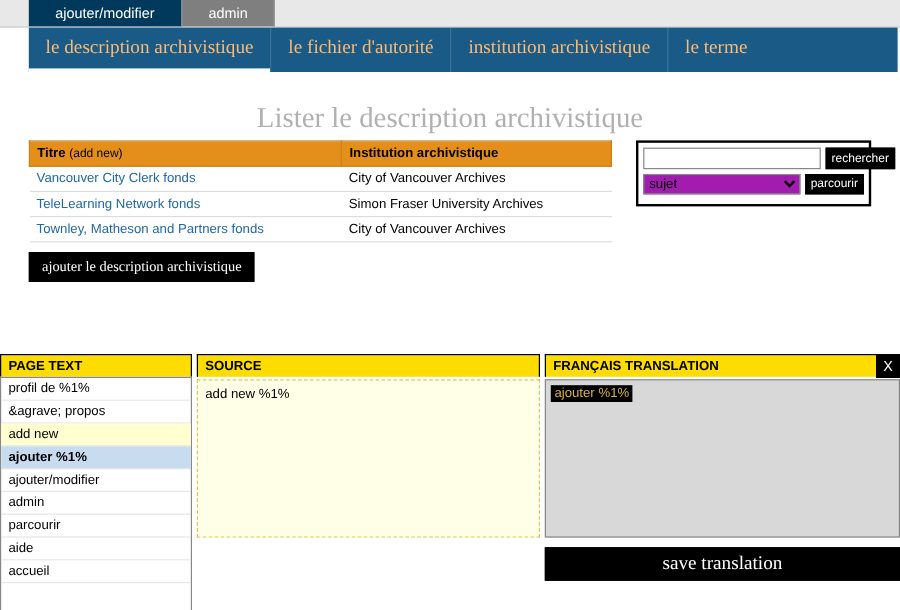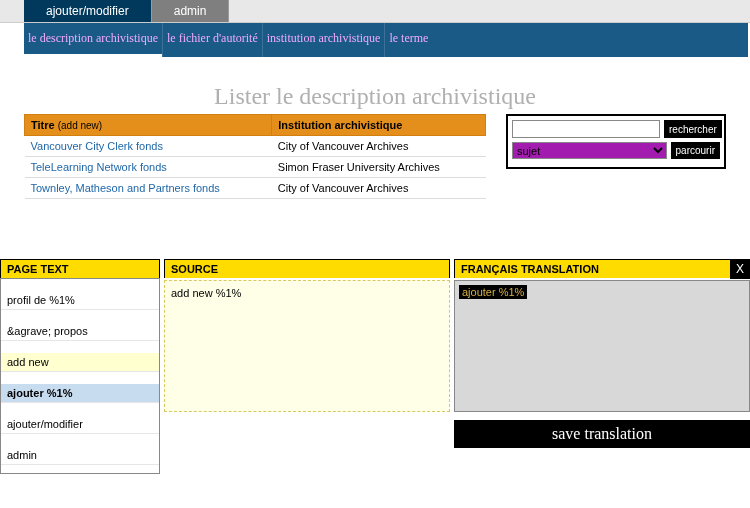--- a/index.html
+++ b/index.html
@@ -3,52 +3,52 @@
 <meta charset="utf-8">
 <style>
   * { box-sizing: border-box; margin: 0; padding: 0; }
   body { font-family: Verdana, Arial, sans-serif; font-size: 11px; color: #000; background: #fff; width: 750px; }
 
   
   .topbar { display: flex; background: #e8e8e8; border-bottom: 1px solid #ccc; padding-left: 24px; }
   .toptab { padding: 4px 22px; font-size: 12px; color: #fff; background: #7f7f7f; border-right: 1px solid #999; cursor: pointer; }
   .toptab.active { background: #00395c; }
   .secondbar { display: flex; background: #1a5a86; margin-left: 24px; margin-right: 2px; }
-  .stab { padding: 8px 4px; color: #f0abfc; font-size: 12px; font-family: Georgia, serif; cursor: pointer; }
+  .stab { padding: 8px 14px; color: #fdba74; font-size: 16px; font-family: Georgia, serif; cursor: pointer; }
   .stab.active { border-bottom: 3px solid #fff; }
   .secondbar .stab + .stab { border-left: 1px solid rgba(255,255,255,0.15); }
 
   
   .page { padding: 26px 24px 10px; }
   .heading { font-family: Georgia, serif; font-size: 24px; color: #b0b0b0; text-align: center; margin-bottom: 4px; }
 
   .content-row { display: flex; gap: 20px; align-items: flex-start; }
   .listing { flex: 1; }
   table.list { width: 100%; border-collapse: collapse; font-size: 11px; }
   table.list th { background: #e48f1c; color: #000; text-align: left; padding: 4px 6px; font-weight: bold; border: 1px solid #d07f10; }
   table.list th .addnew { font-weight: normal; font-size: 10px; }
   table.list td { padding: 4px 6px; border-bottom: 1px solid #ddd; }
   table.list td a { color: #2168a8; text-decoration: none; }
   .blackbtn { display: inline-block; background: #000; color: #fff; padding: 4px 10px; font-size: 12px; margin-top: 8px; border: 1px solid #000; cursor: pointer; font-family: Georgia, serif; }
 
-  .searchbox { border: 2px solid #000; padding: 4px; width: 220px; }
+  .searchbox { border: 2px solid #000; padding: 4px; width: 196px; }
   .searchbox .row { display: flex; gap: 4px; margin-bottom: 4px; }
   .searchbox input[type=text] { flex: 1; border: 1px solid #888; padding: 2px; font-size: 11px; }
   .searchbox select { flex: 1; border: 1px solid #888; font-size: 11px; background: #a21caf; }
   .sbtn { background: #000; color: #fff; font-size: 10px; padding: 2px 4px; border: 1px solid #000; cursor: pointer; }
 
   
   .panel { margin-top: 50px; display: flex; gap: 4px; position: relative; }
   .col { display: flex; flex-direction: column; }
   .col.left { width: 160px; }
   .col.mid { width: 286px; }
   .col.right { flex: 1; }
   .colhead { background: #ffdc00; font-weight: bold; font-size: 11px; padding: 3px 6px; border: 1px solid #000; border-bottom: none; }
   .listpane { border: 1px solid #888; height: 196px; overflow-y: scroll; background: #fff; }
-  .listpane .item { padding: 3px 6px; border-bottom: 1px solid #e6e6e6; cursor: pointer; font-size: 11px; margin-top: 12px; }
+  .listpane .item { padding: 3px 6px; border-bottom: 1px solid #e6e6e6; cursor: pointer; font-size: 11px; }
   .listpane .item.hl-yellow { background: #ffffd0; }
   .listpane .item.hl-blue { background: #c8dcf0; font-weight: bold; }
   .srcbox { border: 1px dashed #d8c860; background: #ffffe8; height: 132px; padding: 6px; font-size: 11px; margin-top: 2px; }
   .transbox { border: 1px solid #888; background: #d8d8d8; height: 132px; padding: 4px; margin-top: 2px; }
   .transbox .txt { background: #000; color: #d8b040; padding: 1px 3px; display: inline-block; font-size: 11px; }
   .closex { position: absolute; right: 0; top: 0; width: 20px; height: 20px; background: #000; color: #fff; text-align: center; line-height: 20px; cursor: pointer; font-size: 12px; }
   .savebtn { background: #000; color: #fff; padding: 4px 16px; font-size: 16px; border: 1px solid #000; cursor: pointer; font-family: Georgia, serif; margin-top: 8px; float: right; }
 </style>
 </head>
 <body>
@@ -87,20 +87,21 @@
             <tr>
               <td><a href="#">TeleLearning Network fonds</a></td>
               <td>Simon Fraser University Archives</td>
             </tr>
             <tr>
               <td><a href="#">Townley, Matheson and Partners fonds</a></td>
               <td>City of Vancouver Archives</td>
             </tr>
           </tbody>
       </table>
+      <span class="blackbtn">ajouter le description archivistique</span>
     </div>
 
     <div class="searchbox">
       <div class="row">
         <input type="text" style="">
         <button class="sbtn">rechercher</button>
       </div>
       <div class="row">
         <select>
           <option>sujet</option>
@@ -118,20 +119,21 @@
     <div class="colhead">PAGE TEXT</div>
     <div class="listpane" id="items">
         <div class="item">profil de %1%</div>
         <div class="item">&amp;agrave; propos</div>
         <div class="item hl-yellow">add new</div>
         <div class="item hl-blue">ajouter %1%</div>
         <div class="item">ajouter/modifier</div>
         <div class="item">admin</div>
         <div class="item">parcourir</div>
         <div class="item">aide</div>
+        <div class="item">accueil</div>
       </div>
   </div>
 
   <div class="col mid">
     <div class="colhead">SOURCE</div>
     <div class="srcbox">add new %1%</div>
   </div>
 
   <div class="col right">
     <div class="colhead">FRANÇAIS TRANSLATION</div>

